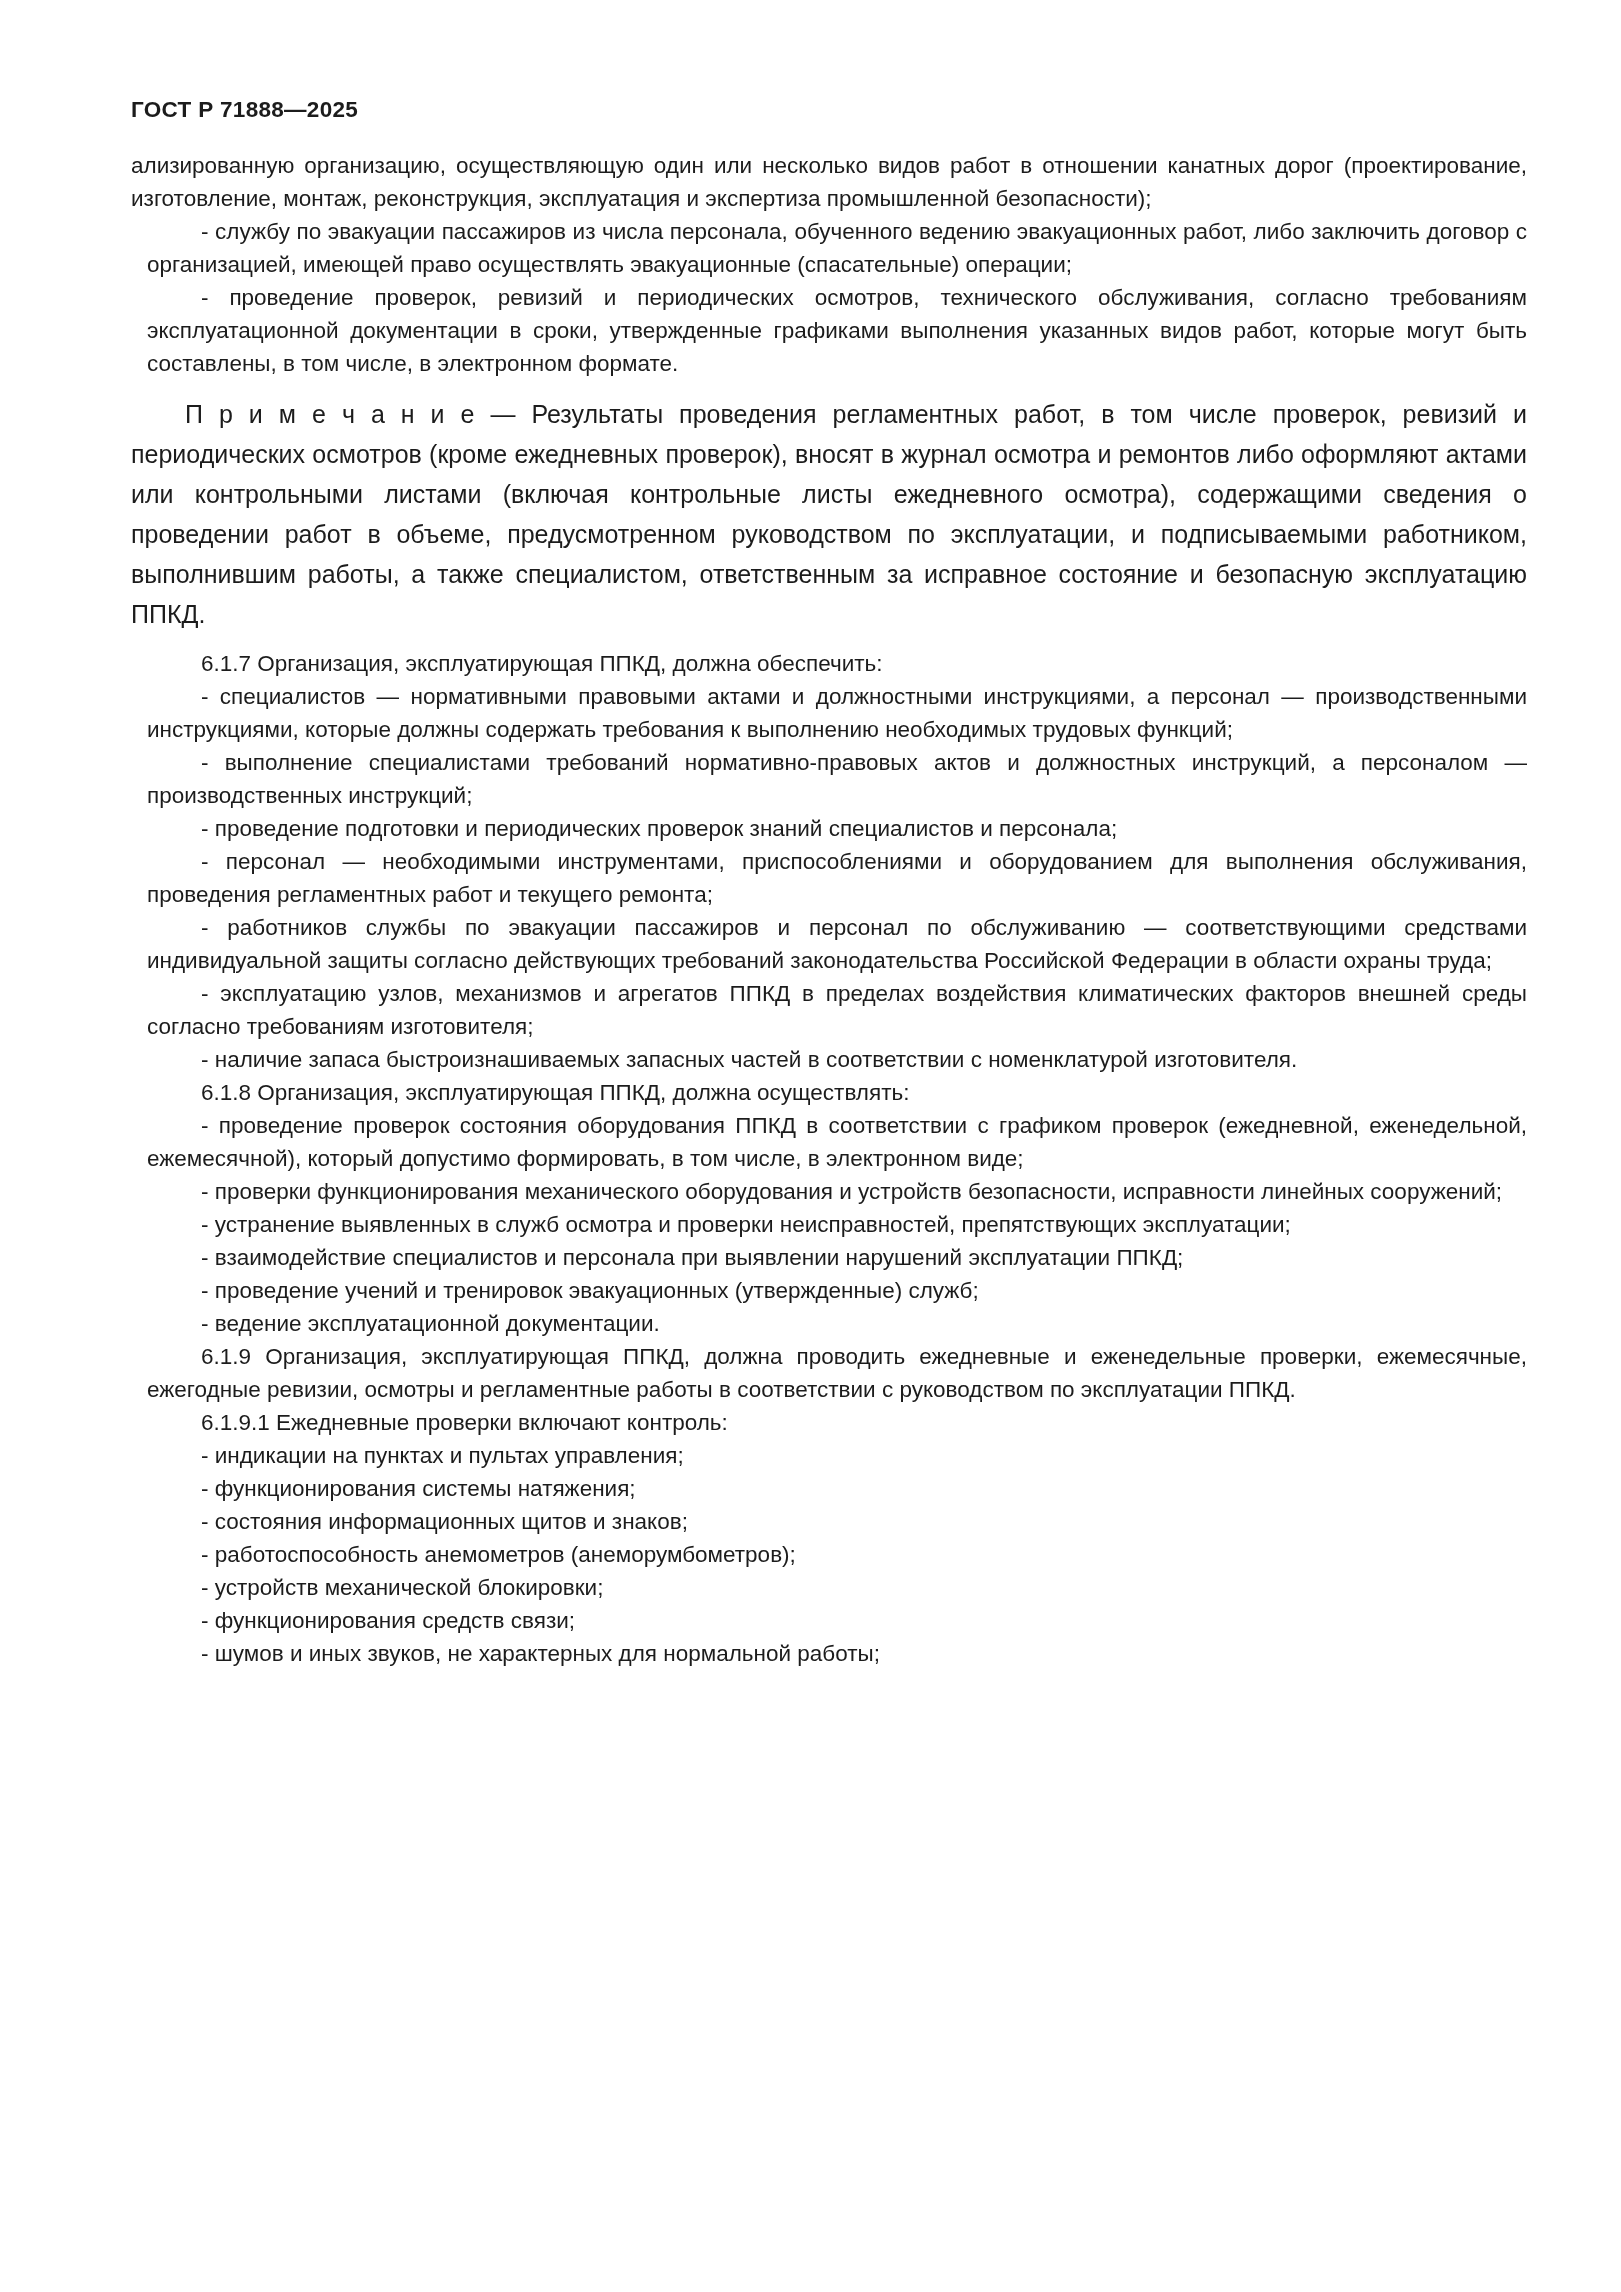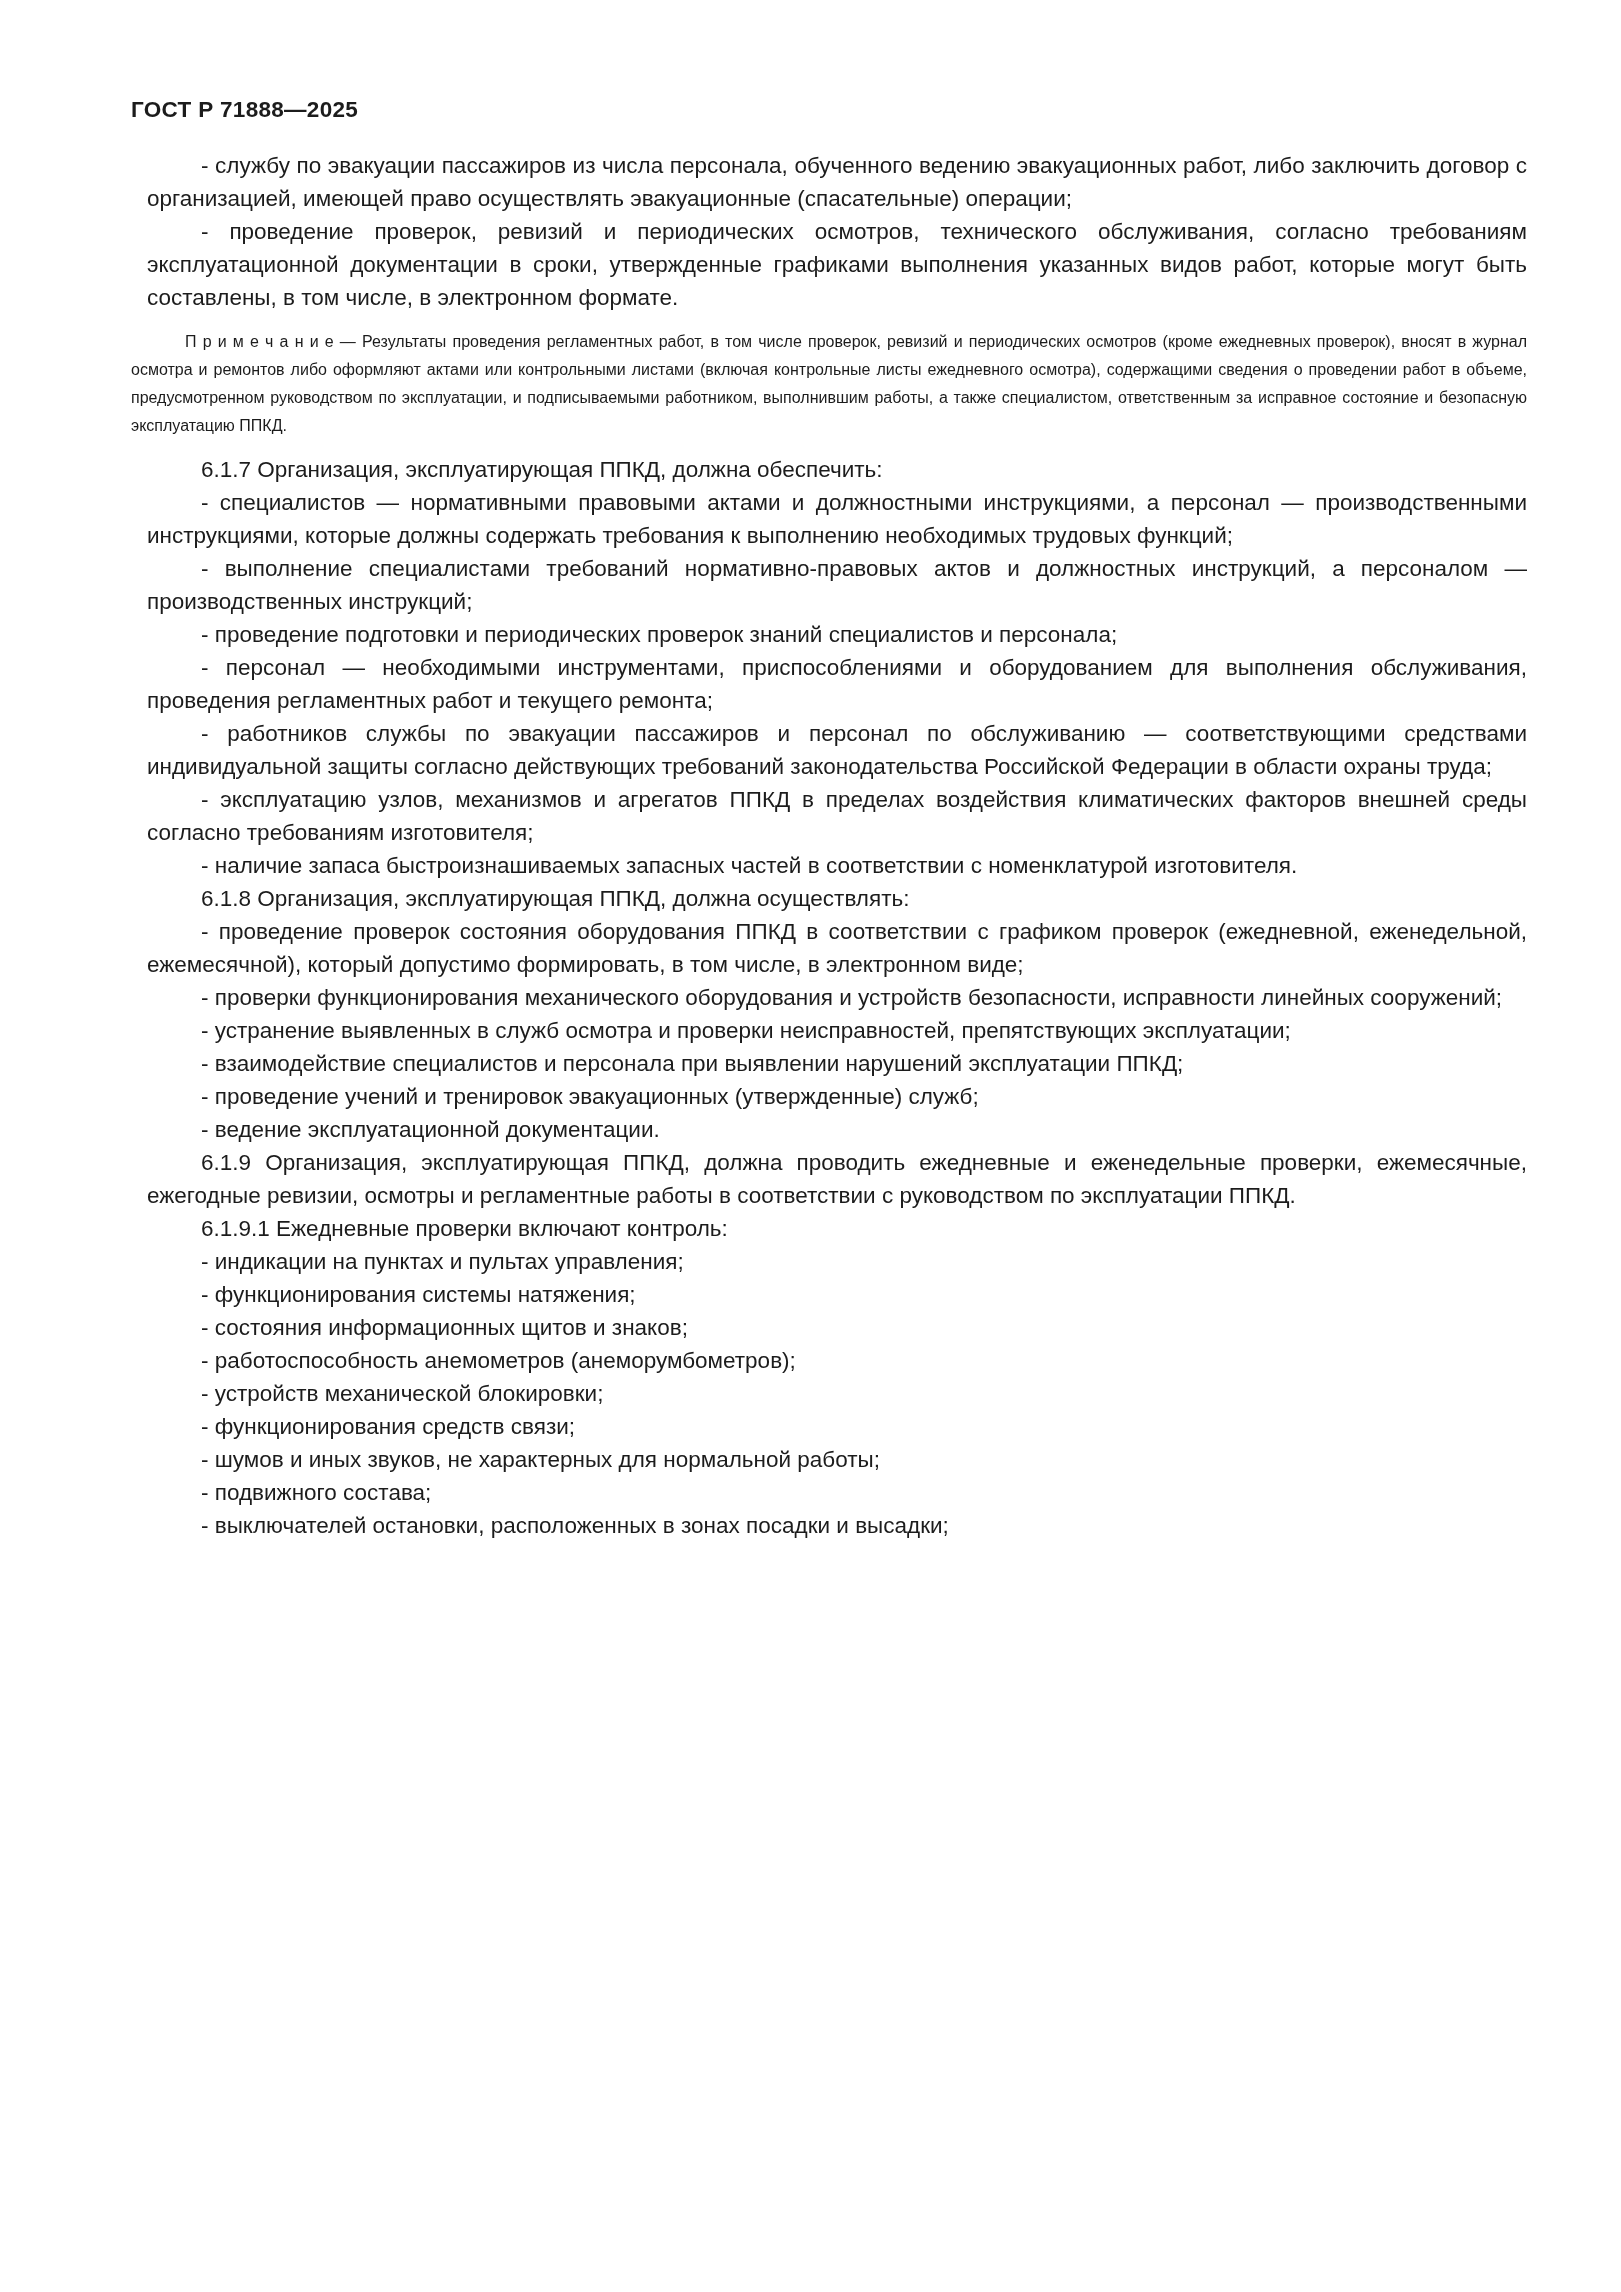--- a/index.html
+++ b/index.html
@@ -31,40 +31,41 @@
     margin: 0;
     font-size: 22.5px;
     line-height: 33px;
     text-align: justify;
     text-justify: inter-word;
   }
   .para.plain { text-indent: 0; }
   .para.item,
   .para.section { text-indent: 54px; margin-left: 16px; }
   .para.note {
-    font-size: 16px;
-    line-height: 28px;
+    font-size: 25px;
+    line-height: 40px;
     text-indent: 54px;
     margin: 13.7px 0;
   }
   .page-number {
     position: absolute;
     left: 131px;
     top: 2082px;
     font-size: 22.5px;
     line-height: 27.4px;
   }
 </style>
 </head>
 <body>
 
 <div class="page">
   <div class="doc-header">ГОСТ Р 71888—2025</div>
 
   <div class="doc-body">
+      <p class="para plain">ализированную организацию, осуществляющую один или несколько видов работ в отношении канатных дорог (проектирование, изготовление, монтаж, реконструкция, эксплуатация и экспертиза промышленной безопасности);</p>
       <p class="para item">- службу по эвакуации пассажиров из числа персонала, обученного ведению эвакуационных работ, либо заключить договор с организацией, имеющей право осуществлять эвакуационные (спасательные) операции;</p>
       <p class="para item">- проведение проверок, ревизий и периодических осмотров, технического обслуживания, согласно требованиям эксплуатационной документации в сроки, утвержденные графиками выполнения указанных видов работ, которые могут быть составлены, в том числе, в электронном формате.</p>
       <p class="para note">П р и м е ч а н и е  — Результаты проведения регламентных работ, в том числе проверок, ревизий и периодических осмотров (кроме ежедневных проверок), вносят в журнал осмотра и ремонтов либо оформляют актами или контрольными листами (включая контрольные листы ежедневного осмотра), содержащими сведения о проведении работ в объеме, предусмотренном руководством по эксплуатации, и подписываемыми работником, выполнившим работы, а также специалистом, ответственным за исправное состояние и безопасную эксплуатацию ППКД.</p>
       <p class="para section">6.1.7  Организация, эксплуатирующая ППКД, должна обеспечить:</p>
       <p class="para item">- специалистов — нормативными правовыми актами и должностными инструкциями, а персонал — производственными инструкциями, которые должны содержать требования к выполнению необходимых трудовых функций;</p>
       <p class="para item">- выполнение специалистами требований нормативно-правовых актов и должностных инструкций, а персоналом — производственных инструкций;</p>
       <p class="para item">- проведение подготовки и периодических проверок знаний специалистов и персонала;</p>
       <p class="para item">- персонал — необходимыми инструментами, приспособлениями и оборудованием для выполнения обслуживания, проведения регламентных работ и текущего ремонта;</p>
       <p class="para item">- работников службы по эвакуации пассажиров и персонал по обслуживанию — соответствующими средствами индивидуальной защиты согласно действующих требований законодательства Российской Федерации в области охраны труда;</p>
       <p class="para item">- эксплуатацию узлов, механизмов и агрегатов ППКД в пределах воздействия климатических факторов внешней среды согласно требованиям изготовителя;</p>

